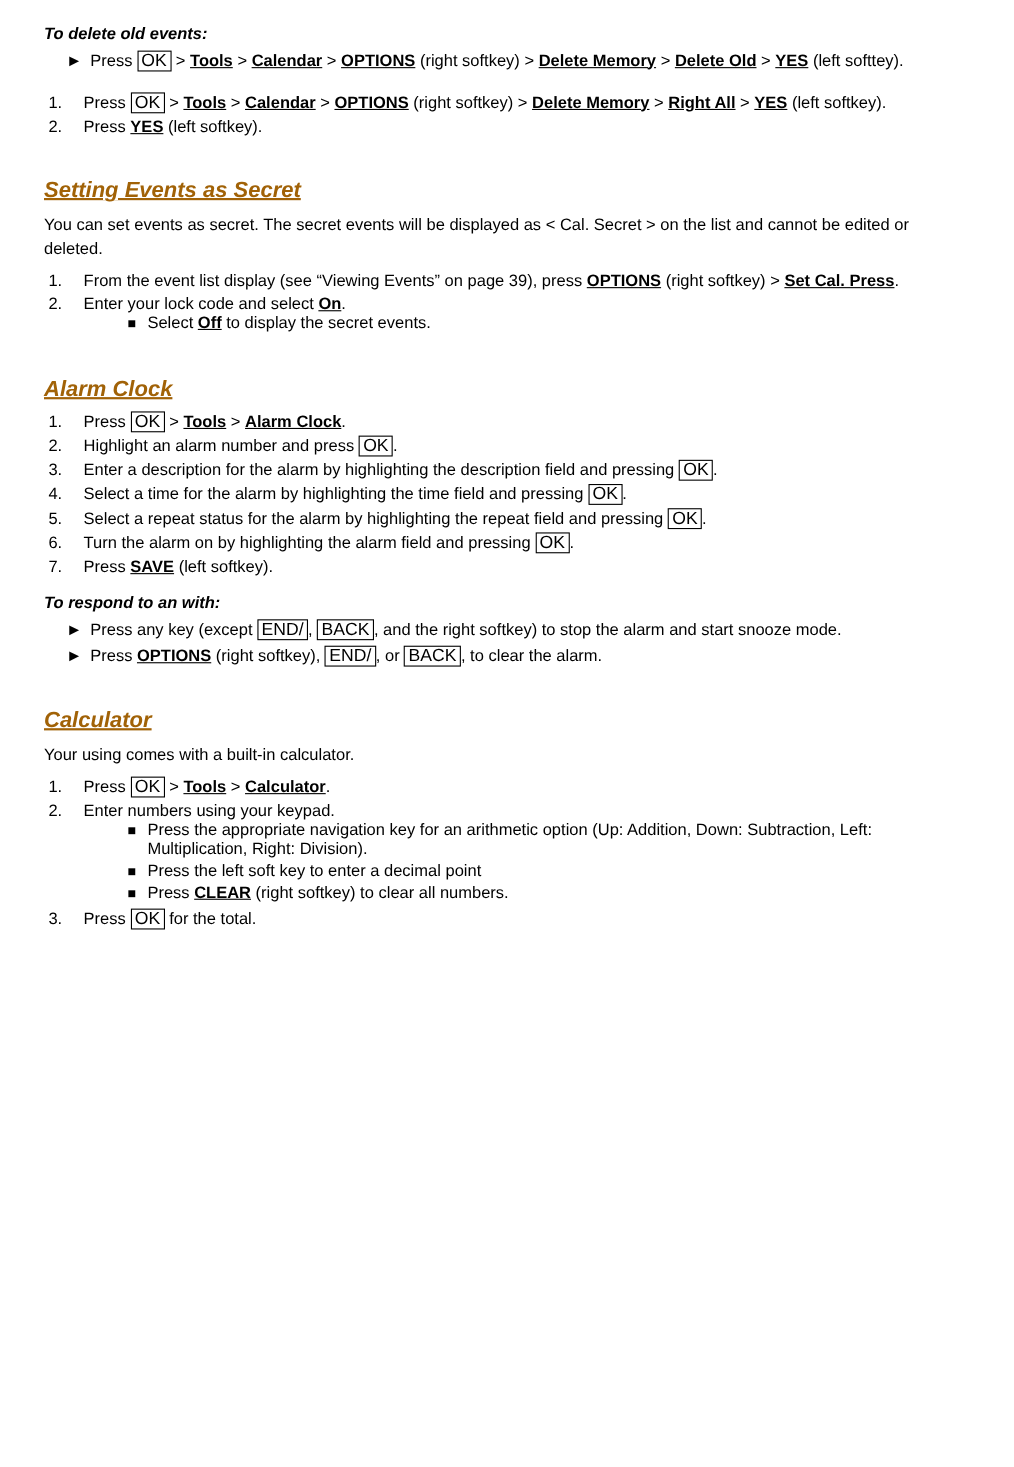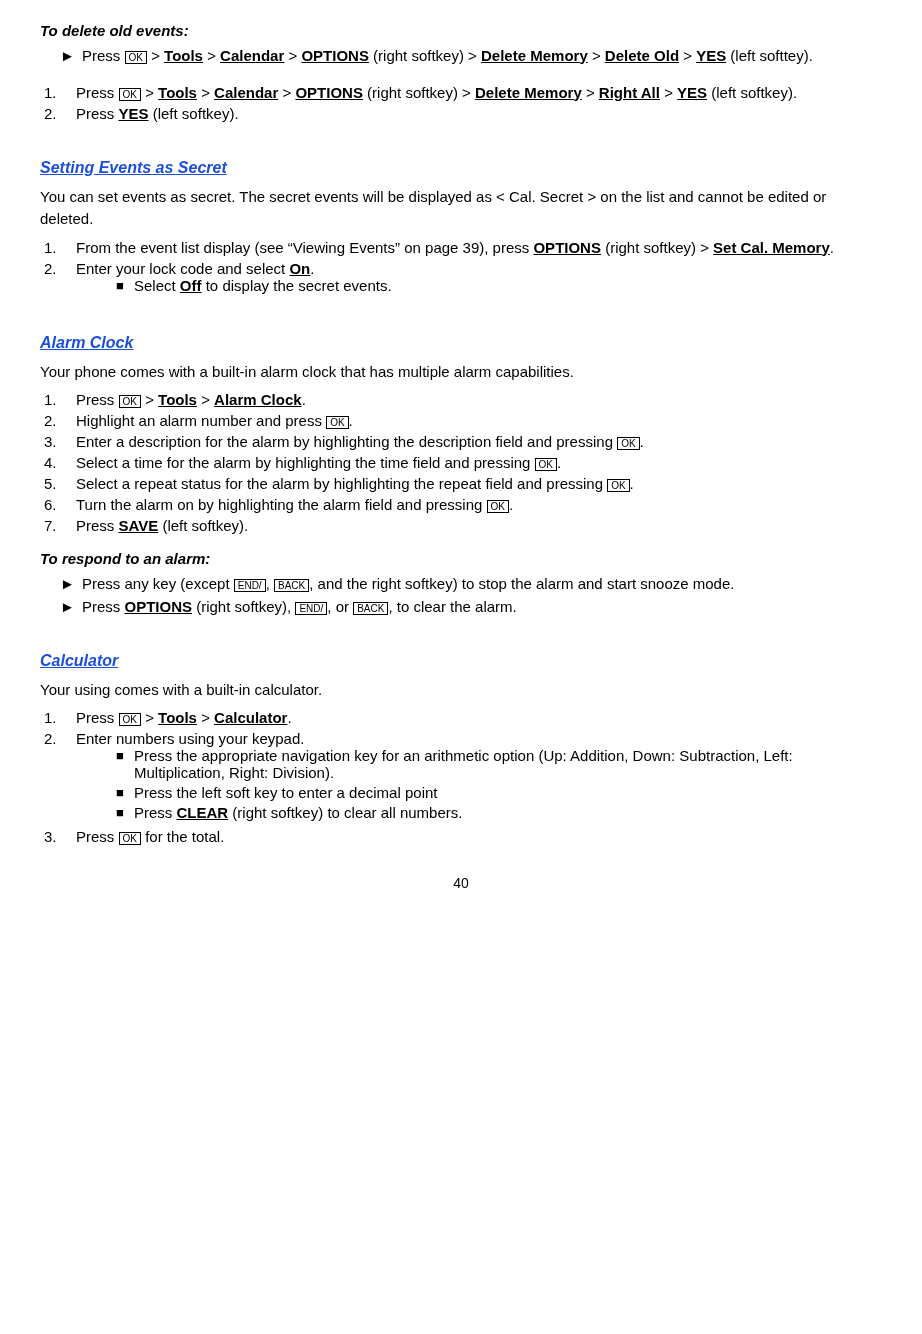--- a/index.html
+++ b/index.html
@@ -12,25 +12,25 @@
       color: #000;
       padding: 20px 40px 40px 40px;
     }
     .section { margin-bottom: 10px; }
     .section-title-italic-bold {
       font-style: italic;
       font-weight: bold;
       margin-bottom: 4px;
     }
     .section-heading-underline {
-      font-size: 16px;
+      font-size: 20px;
       font-weight: bold;
       font-style: italic;
       text-decoration: underline;
-      color: #1d4ed8;
+      color: #a16207;
       margin-bottom: 6px;
       margin-top: 14px;
     }
     .bullet-arrow {
       display: flex;
       flex-direction: row;
       margin-bottom: 6px;
       padding-left: 20px;
     }
     .bullet-arrow .arrow {
@@ -59,21 +59,21 @@
     }
     .square-bullet-list li .sq {
       min-width: 18px;
       font-size: 13px;
       margin-top: 1px;
     }
     .square-bullet-list li .content { flex: 1; }
     .kbd {
       border: 1px solid #000;
       padding: 0 3px;
-      font-size: 10px;
+      font-size: 16px;
       display: inline;
     }
     b { font-weight: bold; text-decoration: underline; }
     p { margin-bottom: 8px; line-height: 1.5; }
     .page-footer {
       text-align: center;
       margin-top: 30px;
       font-size: 14px;
     }
     .gap { height: 10px; }
@@ -114,21 +114,21 @@
 
   <div class="gap"></div>
 
   <div class="section">
     <p class="section-heading-underline">Setting Events as Secret</p>
     <p>You can set events as secret. The secret events will be displayed as &lt; Cal. Secret &gt; on the list and cannot be edited or deleted.</p>
     <ol class="numbered-list">
       <li>
         <span class="num">1.</span>
         <span class="content">
-          From the event list display (see “Viewing Events” on page 39), press <b>OPTIONS</b> (right softkey) &gt; <b>Set Cal. Memory</b>.
+          From the event list display (see “Viewing Events” on page 39), press <b>OPTIONS</b> (right softkey) &gt; <b>Set Cal. Press</b>.
         </span>
       </li>
       <li>
         <span class="num">2.</span>
         <span class="content">
           Enter your lock code and select <b>On</b>.
           <ul class="square-bullet-list">
             <li>
               <span class="sq">■</span>
               <span class="content">Select <b>Off</b> to display the secret events.</span>
@@ -136,21 +136,20 @@
           </ul>
         </span>
       </li>
     </ol>
   </div>
 
   <div class="gap"></div>
 
   <div class="section">
     <p class="section-heading-underline">Alarm Clock</p>
-    <p>Your phone comes with a built-in alarm clock that has multiple alarm capabilities.</p>
     <ol class="numbered-list">
       <li>
         <span class="num">1.</span>
         <span class="content">
           Press <span class="kbd">OK</span> &gt; <b>Tools</b> &gt; <b>Alarm Clock</b>.
         </span>
       </li>
       <li>
         <span class="num">2.</span>
         <span class="content">
@@ -184,21 +183,21 @@
       <li>
         <span class="num">7.</span>
         <span class="content">
           Press <b>SAVE</b> (left softkey).
         </span>
       </li>
     </ol>
 
     <div class="gap"></div>
 
-    <p class="section-title-italic-bold">To respond to an alarm:</p>
+    <p class="section-title-italic-bold">To respond to an with:</p>
     <div class="bullet-arrow">
       <span class="arrow">►</span>
       <span class="content">
         Press any key (except <span class="kbd">END/</span>, <span class="kbd">BACK</span>, and the right softkey) to stop the alarm and start snooze mode.
       </span>
     </div>
     <div class="bullet-arrow">
       <span class="arrow">►</span>
       <span class="content">
         Press <b>OPTIONS</b> (right softkey), <span class="kbd">END/</span>, or <span class="kbd">BACK</span>, to clear the alarm.
@@ -240,16 +239,13 @@
       </li>
       <li>
         <span class="num">3.</span>
         <span class="content">
           Press <span class="kbd">OK</span> for the total.
         </span>
       </li>
     </ol>
   </div>
 
-  <div class="page-footer">
-    <span>40</span>
-  </div>
 </div>
 
 </body></html>

